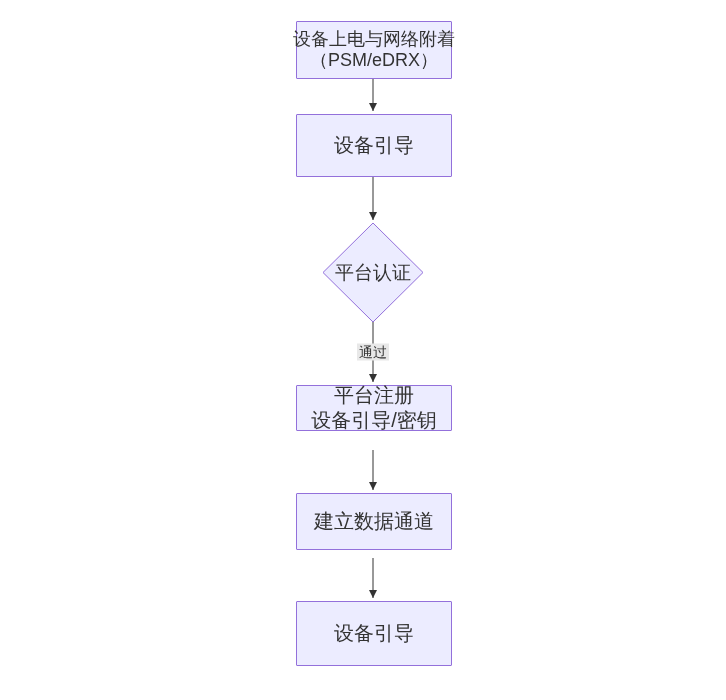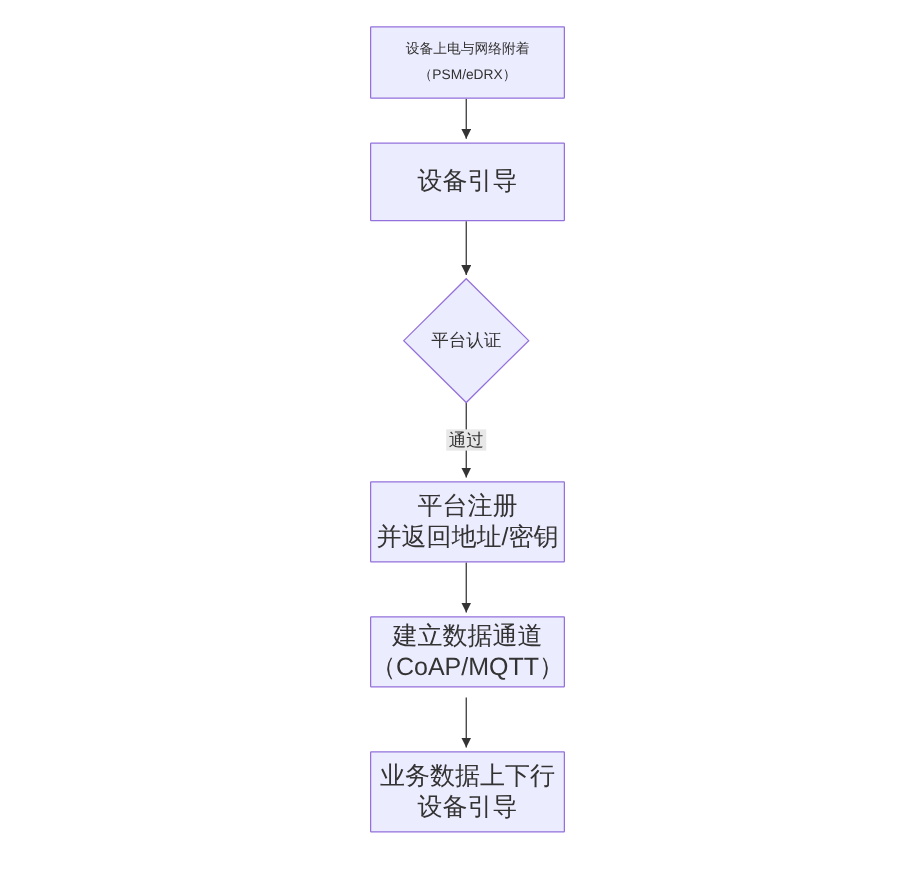--- a/index.html
+++ b/index.html
@@ -27,24 +27,24 @@
     position:absolute;
     box-sizing:border-box;
     background:var(--node-fill);
     border:1px solid var(--node-border);
     border-radius:1px;
     display:flex;flex-direction:column;
     align-items:center;justify-content:center;
     text-align:center;
   }
   .node .nline{font-size:20px;line-height:25px;white-space:nowrap;}
-  .node.small .nline{font-size:11px;line-height:21px;}
+  .node.small .nline{font-size:18px;line-height:21px;}
   .diamond-label{
     position:absolute;left:323px;top:263px;width:100px;
-    text-align:center;font-size:14px;line-height:19px;white-space:nowrap;
+    text-align:center;font-size:19px;line-height:19px;white-space:nowrap;
   }
   .edge-label{
     position:absolute;left:373px;top:352px;
     transform:translate(-50%,-50%);
     background:var(--edge-label-bg);
     font-size:14px;line-height:17px;
     padding:0 2px;white-space:nowrap;
   }
 </style>
 </head>
@@ -72,28 +72,26 @@
   </div>
 
   <div class="node" style="left:296px;top:114px;width:156px;height:63px">
     <div class="nline">设备引导</div>
   </div>
 
   <div class="diamond-label">平台认证</div>
 
   <div class="edge-label">通过</div>
 
-  <div class="node" style="left:296px;top:385px;width:156px;height:65px">
+  <div class="node" style="left:296px;top:385px;width:156px;height:46px">
     <div class="nline">平台注册</div>
-    <div class="nline">并返回地址/密钥</div>
+    <div class="nline">设备引导/密钥</div>
   </div>
 
   <div class="node" style="left:296px;top:493px;width:156px;height:57px">
     <div class="nline">建立数据通道</div>
-    <div class="nline">（CoAP/MQTT）</div>
   </div>
 
   <div class="node" style="left:296px;top:601px;width:156px;height:65px">
-    <div class="nline">业务数据上下行</div>
     <div class="nline">设备引导</div>
   </div>
 
 </div>
 
 </body></html>

